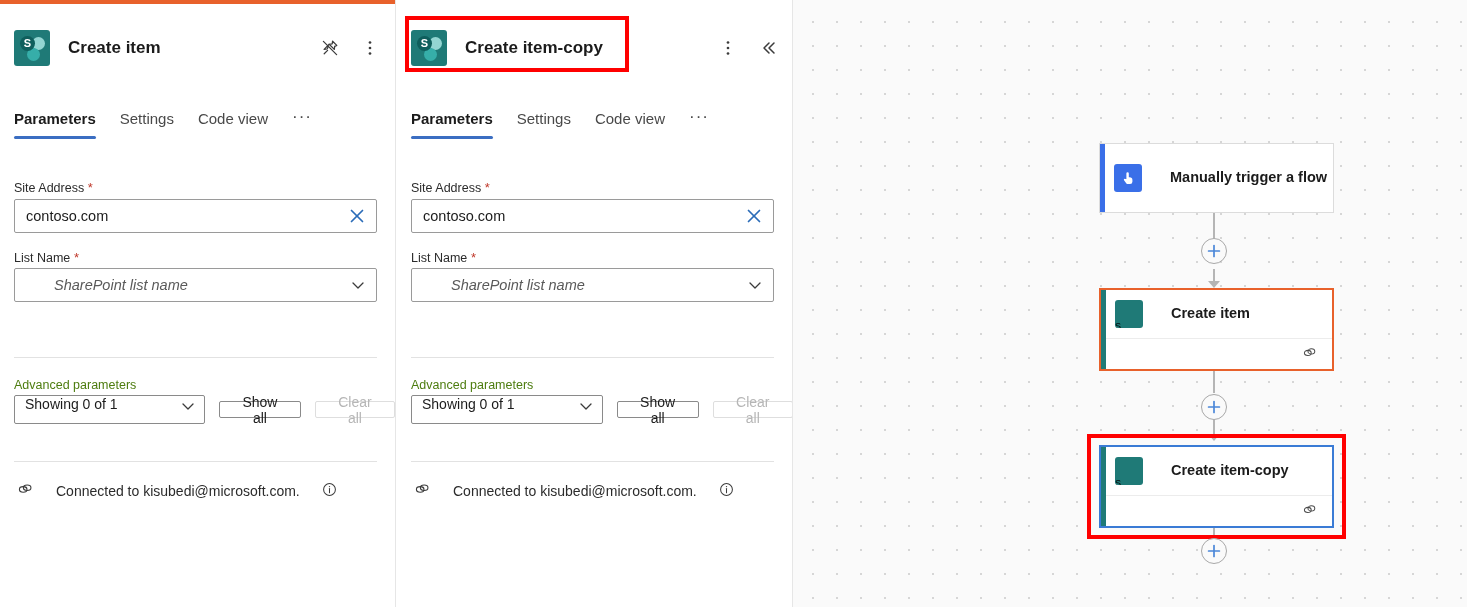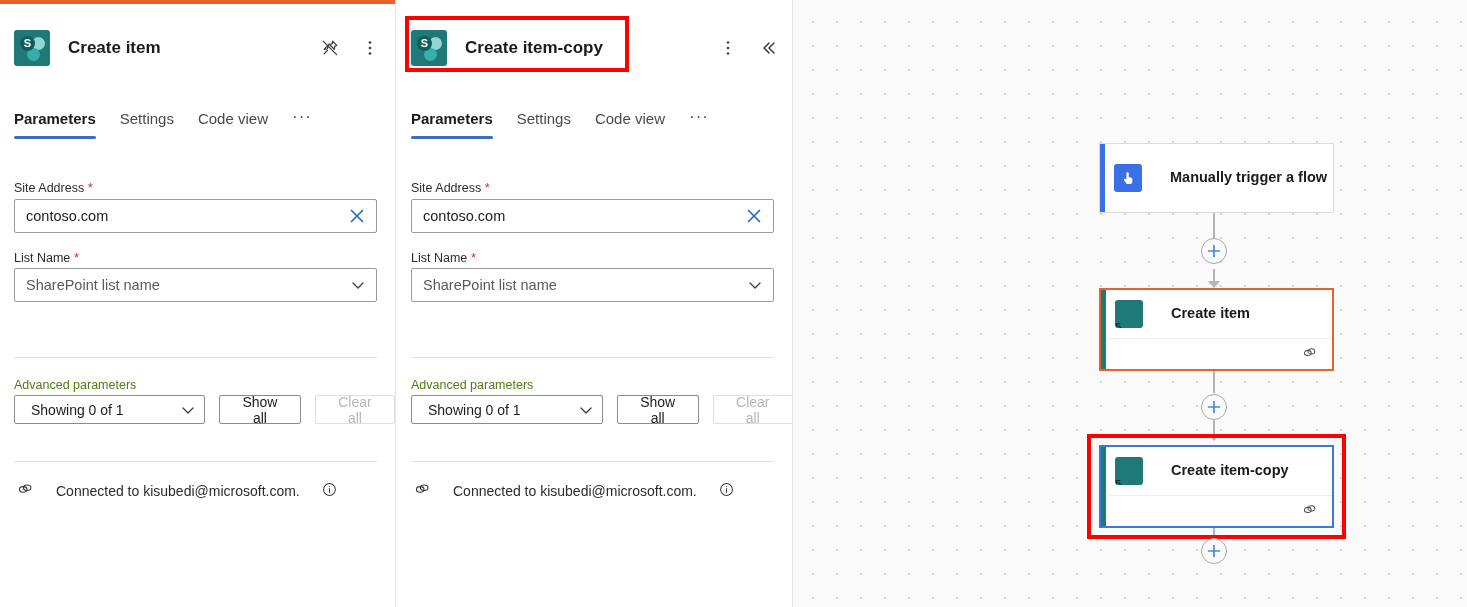--- a/index.html
+++ b/index.html
@@ -83,41 +83,41 @@
   }
   .req { color: #C0392B; font-size: 13px; }
   .field-box {
     position: absolute; height: 34px;
     border: 1px solid #9a9a9a; border-radius: 2px;
     background: #ffffff;
     display: flex; align-items: center;
     padding: 0 8px 0 11px;
   }
   .field-val { font-size: 14.5px; color: #1b1b1b; flex: 1; }
-  .field-ph { font-size: 14.5px; color: #5a5a5a; flex: 1; }
+  .field-ph { font-size: 14.5px; color: #5a5a5a; font-style: italic; flex: 1; margin-left: 28px; }
   .clear-x {
     width: 22px; height: 22px; display: flex; align-items: center;
     justify-content: center; cursor: pointer;
   }
   .chev {
     width: 20px; height: 20px; display: flex; align-items: center;
     justify-content: center; cursor: pointer;
   }
 
   .hr-sep { position: absolute; height: 1px; background: #e2e2e2; }
 
   .adv-label { position: absolute; font-size: 12.5px; color: #4d7c0f; }
   .adv-row { position: absolute; display: flex; align-items: center; gap: 14px; }
   .adv-select {
     width: 195px; height: 29px; border: 1px solid #8a8a8a; border-radius: 2px;
-    background: #fff; display: flex; align-items: center; padding: 0 6px 0 16px;
+    background: #fff; display: flex; align-items: flex-start; padding: 0 6px 0 10px;
     font-size: 14px; color: #1b1b1b; cursor: pointer;
   }
   .adv-btn {
-    height: 29px; border: 1px solid #8a8a8a; border-radius: 2px;
+    height: 17px; border: 1px solid #8a8a8a; border-radius: 2px;
     background: #fff; font-size: 14px; color: #1b1b1b;
     padding: 0 14px; display: flex; align-items: center; cursor: pointer;
     font-family: "Liberation Sans", sans-serif;
   }
   .adv-btn.disabled { color: #b6b6b6; border-color: #dedede; cursor: default; }
 
   .conn-row { position: absolute; display: flex; align-items: center; gap: 22px; }
   .conn-text { font-size: 14px; color: #2b2b2b; }
 
   

